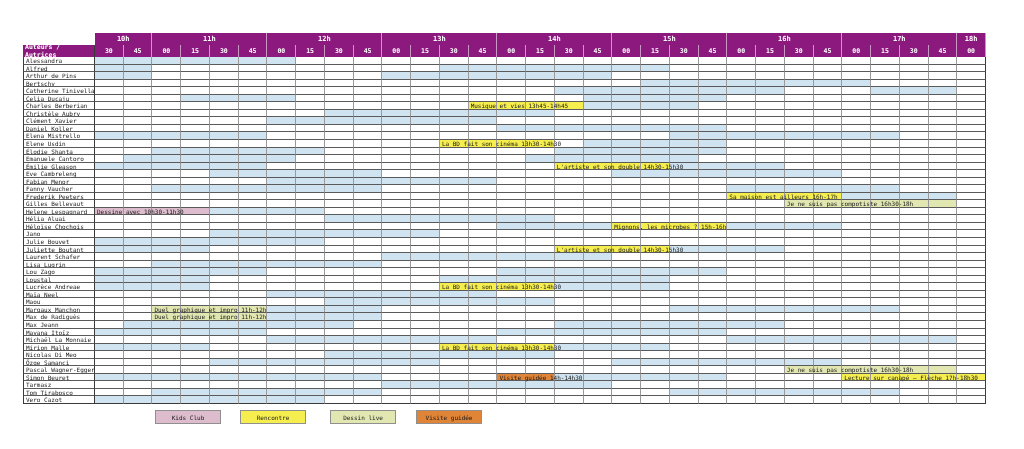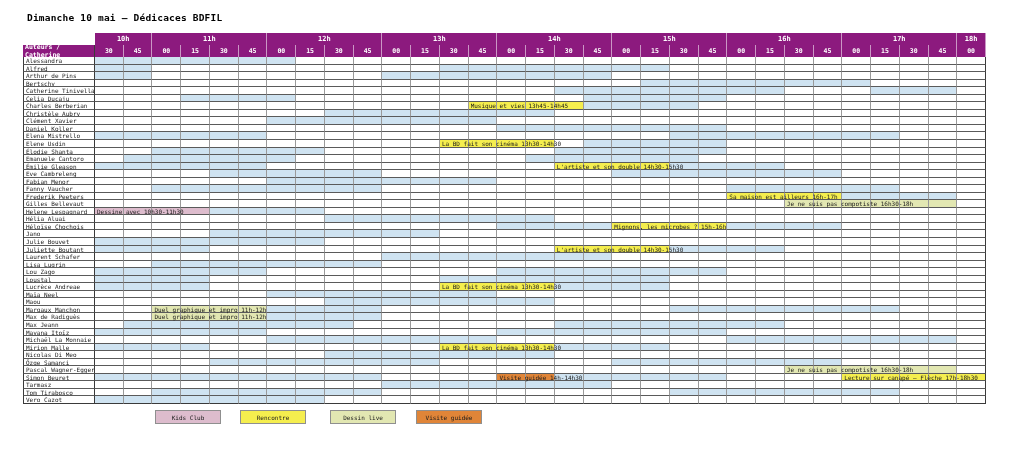--- a/index.html
+++ b/index.html
@@ -51,21 +51,20 @@
   .legend-box {
     position:absolute; top:0; width:66px; height:14px; box-sizing:border-box;
     border:1px solid #8f8f8f; display:flex; align-items:center; justify-content:center;
     font-size:6px; color:#1a1a1a; white-space:nowrap;
   }
 </style>
 </head>
 <body>
 
 <div class="page">
-  <div class="title">Dimanche 10 mai – Dédicaces BDFIL</div>
   <div id="schedule">
       <div class="hour-cell" style="left: 95px; width: 57.4839px; background: rgb(140, 26, 126);">10h</div>
       <div class="min-cell" style="left: 95px; width: 28.7419px; background: rgb(140, 26, 126);">30</div>
       <div class="min-cell" style="left: 123.742px; width: 28.7419px; background: rgb(140, 26, 126);">45</div>
       <div class="hour-cell" style="left: 152.484px; width: 114.968px; background: rgb(140, 26, 126);">11h</div>
       <div class="min-cell" style="left: 152.484px; width: 28.7419px; background: rgb(140, 26, 126);">00</div>
       <div class="min-cell" style="left: 181.226px; width: 28.7419px; background: rgb(140, 26, 126);">15</div>
       <div class="min-cell" style="left: 209.968px; width: 28.7419px; background: rgb(140, 26, 126);">30</div>
       <div class="min-cell" style="left: 238.71px; width: 28.7419px; background: rgb(140, 26, 126);">45</div>
       <div class="hour-cell" style="left: 267.452px; width: 114.968px; background: rgb(140, 26, 126);">12h</div>
@@ -93,21 +92,21 @@
       <div class="min-cell" style="left: 756.065px; width: 28.7419px; background: rgb(140, 26, 126);">15</div>
       <div class="min-cell" style="left: 784.806px; width: 28.7419px; background: rgb(140, 26, 126);">30</div>
       <div class="min-cell" style="left: 813.548px; width: 28.7419px; background: rgb(140, 26, 126);">45</div>
       <div class="hour-cell" style="left: 842.29px; width: 114.968px; background: rgb(140, 26, 126);">17h</div>
       <div class="min-cell" style="left: 842.29px; width: 28.7419px; background: rgb(140, 26, 126);">00</div>
       <div class="min-cell" style="left: 871.032px; width: 28.7419px; background: rgb(140, 26, 126);">15</div>
       <div class="min-cell" style="left: 899.774px; width: 28.7419px; background: rgb(140, 26, 126);">30</div>
       <div class="min-cell" style="left: 928.516px; width: 28.7419px; background: rgb(140, 26, 126);">45</div>
       <div class="hour-cell" style="left: 957.258px; width: 28.7419px; background: rgb(140, 26, 126);">18h</div>
       <div class="min-cell" style="left: 957.258px; width: 28.7419px; background: rgb(140, 26, 126);">00</div>
-      <div class="corner-cell" style="left: 23px; width: 72px; background: rgb(140, 26, 126);">Auteurs / Catherine</div>
+      <div class="corner-cell" style="left: 23px; width: 72px; background: rgb(140, 26, 126);">Auteurs / Autrices</div>
       <div class="row" style="top: 57px; height: 7.543px;">
         <div class="row-name">Alessandra</div>
         <div class="seg" style="left: 72px; width: 201.194px; background: rgb(207, 227, 241);"></div>
         <div class="grid-cell" style="left: 72px; width: 28.7419px;"></div>
         <div class="grid-cell" style="left: 100.742px; width: 28.7419px;"></div>
         <div class="grid-cell" style="left: 129.484px; width: 28.7419px;"></div>
         <div class="grid-cell" style="left: 158.226px; width: 28.7419px;"></div>
         <div class="grid-cell" style="left: 186.968px; width: 28.7419px;"></div>
         <div class="grid-cell" style="left: 215.71px; width: 28.7419px;"></div>
         <div class="grid-cell" style="left: 244.452px; width: 28.7419px;"></div>

